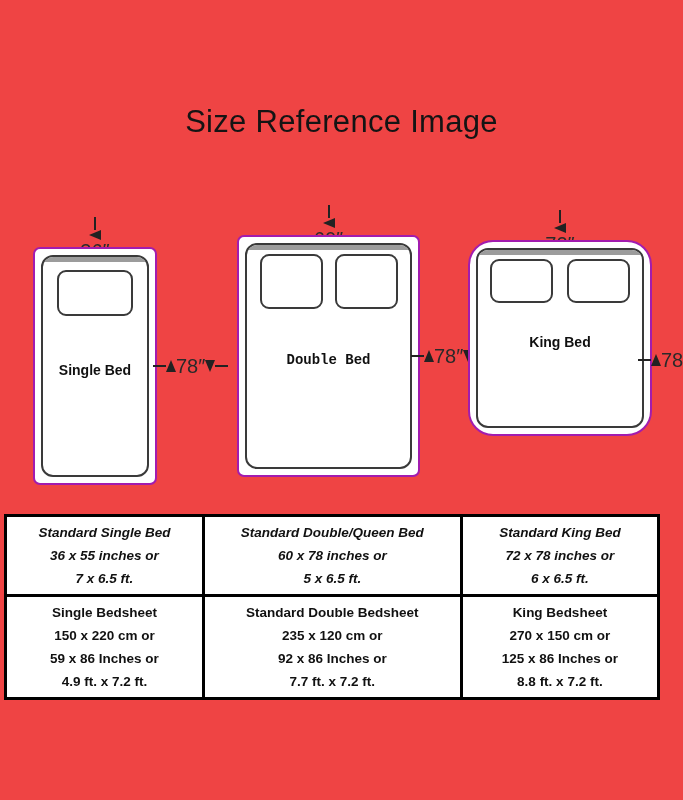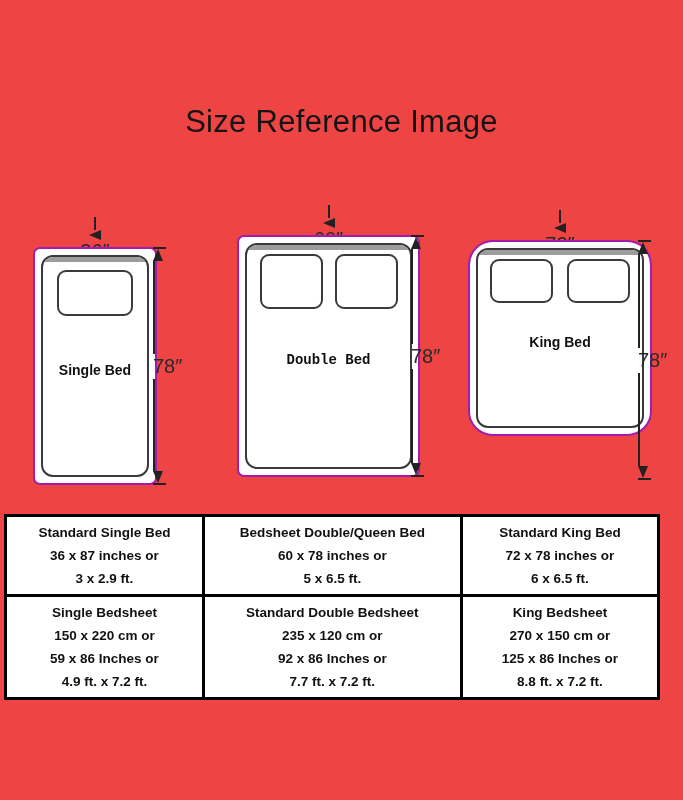--- a/index.html
+++ b/index.html
@@ -23,32 +23,32 @@
 
   .bed-outer { position:relative; border:2px solid #a21caf; border-radius:7px; background:#fff; }
   .bed-inner { position:absolute; top:6px; left:6px; right:6px; bottom:6px;
                border:2px solid #3a3a3a; border-radius:12px; background:#fff; overflow:hidden; }
   .sheet-fold { position:absolute; top:0; left:0; right:0; height:5px; background:#9c9c9c; }
   .pillow-row { position:relative; display:flex; justify-content:center; }
   .pillow { background:#fff; border:2px solid #3a3a3a; border-radius:9px; flex:0 0 auto; }
   .bed-label { position:absolute; top:48%; left:0; width:100%; text-align:center;
                font-weight:bold; font-size:14px; color:#101010; }
 
-  .v-arrow { position:absolute; top:30px; display:flex; flex-direction:column; align-items:flex-start; width:44px; }
+  .v-arrow { position:absolute; top:30px; display:flex; flex-direction:row; align-items:center; width:44px; }
   .tick-h { width:13px; height:2px; background:#222; flex:0 0 auto; }
   .vline  { flex:1; width:2px; background:#222; }
   .v-arrow .dim-label { padding:1px 0; }
 
   
   .size-table { position:absolute; left:4px; top:514px; width:656px;
                 border-collapse:collapse; table-layout:fixed; }
   .size-table td { border:3px solid #000; text-align:center; vertical-align:middle;
                    font-weight:bold; font-size:13.5px; line-height:23px;
                    color:#111; padding:4px 2px; background:#fff; }
-  .row-beds td { height:75px; }
+  .row-beds td { height:75px;font-style:italic; }
   .row-sheets td { height:94px; }
   .col-1 { width:30.3%; } .col-2 { width:39.5%; } .col-3 { width:30.2%; }
 </style>
 </head>
 <body>
 
 <div class="page">
 
   <h1 class="title">Size Reference Image</h1>
 
@@ -146,25 +146,25 @@
       </div>
     </div>
 
   </div>
 
   <table class="size-table">
     <tbody>
         <tr class="row-beds">
       <td class="col-1">
         <div>Standard Single Bed</div>
-        <div>36 x 87 inches or</div>
-        <div>3 x 2.9 ft.</div>
+        <div>36 x 55 inches or</div>
+        <div>7 x 6.5 ft.</div>
       </td>
       <td class="col-2">
-        <div>Bedsheet Double/Queen Bed</div>
+        <div>Standard Double/Queen Bed</div>
         <div>60 x 78 inches or</div>
         <div>5 x 6.5 ft.</div>
       </td>
       <td class="col-3">
         <div>Standard King Bed</div>
         <div>72 x 78 inches or</div>
         <div>6 x 6.5 ft.</div>
       </td>
     </tr>
     <tr class="row-sheets">

